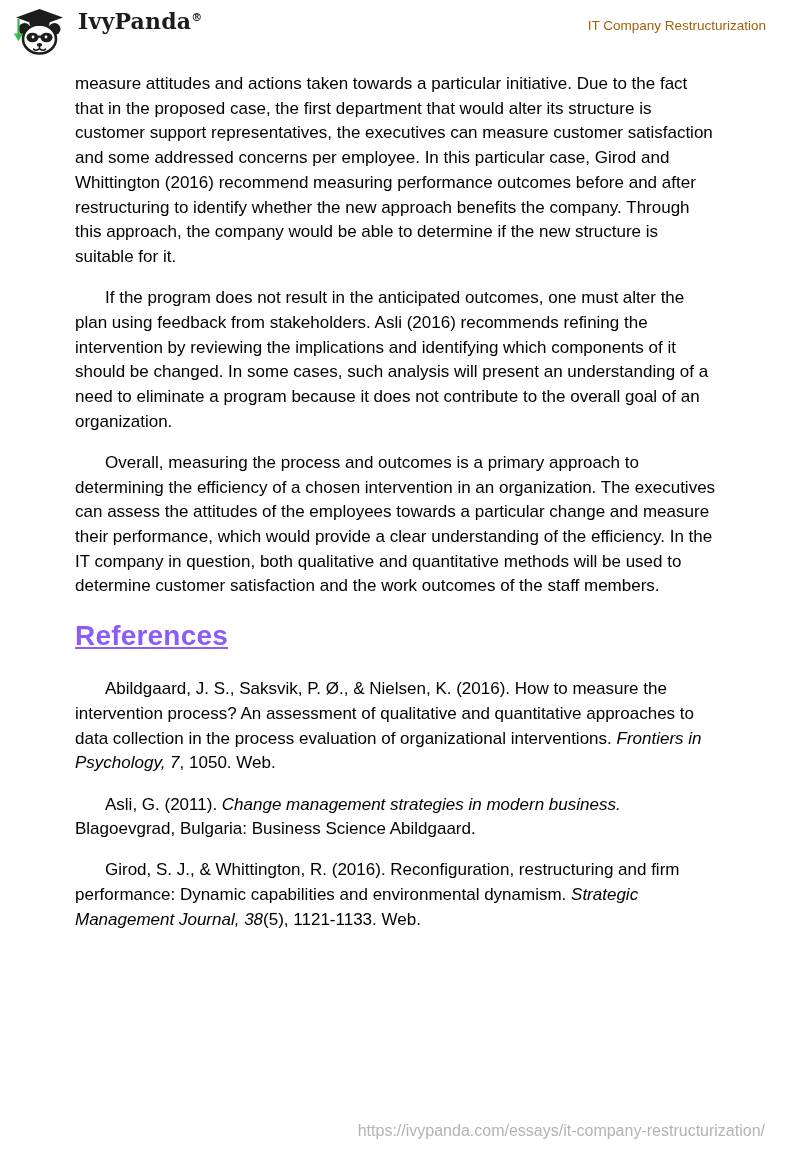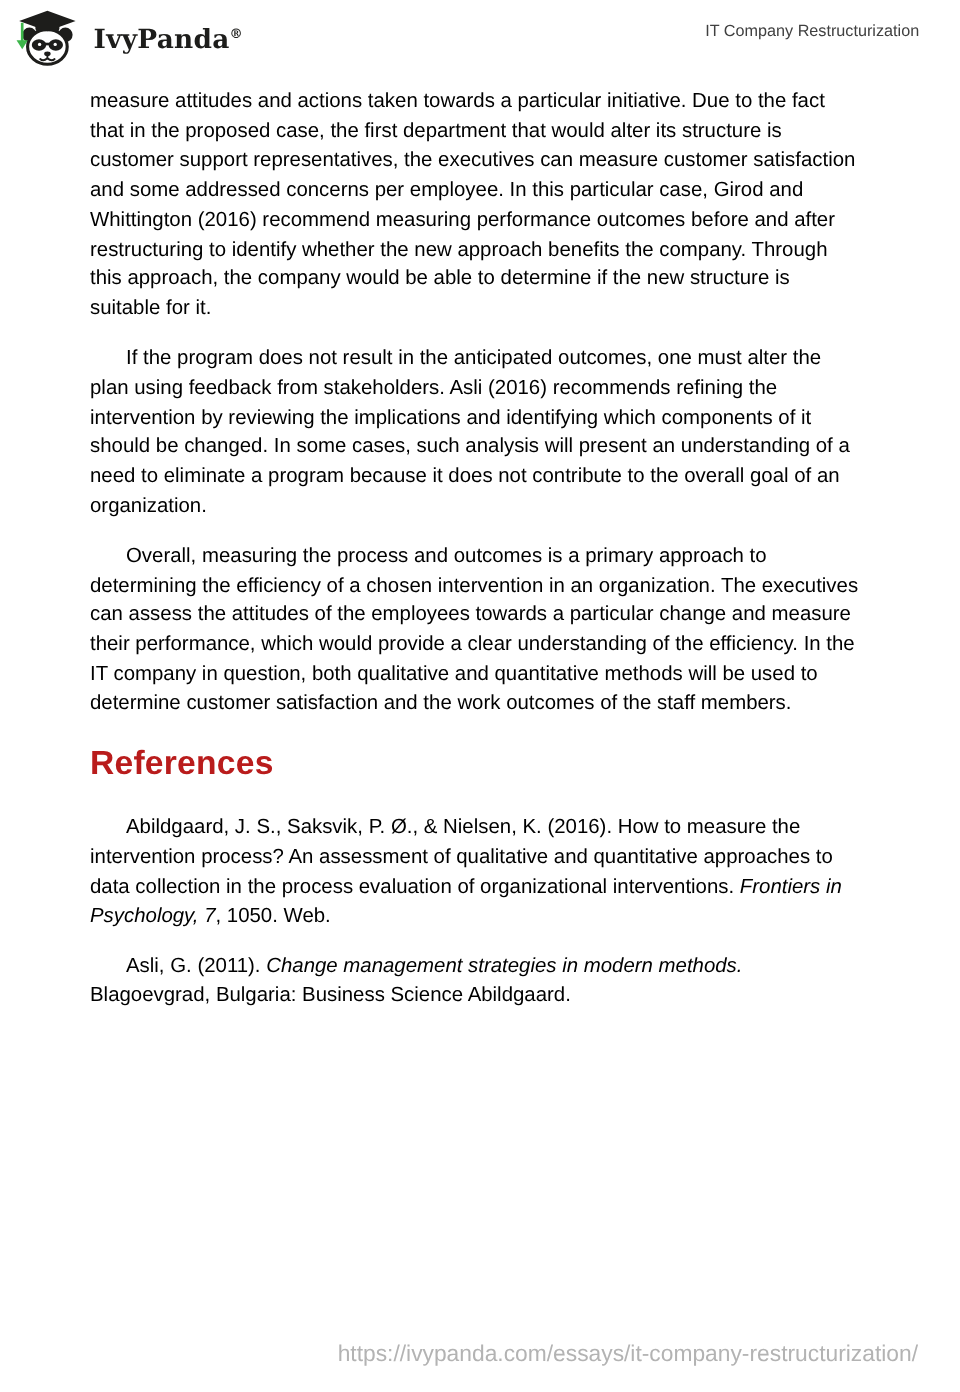--- a/index.html
+++ b/index.html
@@ -11,61 +11,62 @@
     color: #2d2d2d;
     overflow: hidden;
   }
   .page-header {
     display: flex;
     justify-content: space-between;
     align-items: flex-start;
     padding: 8px 34px 0 12px;
     height: 58px;
   }
-  .brand { display: flex; align-items: center; }
+  .brand { display: flex; }
   .logo-wrap { width: 52px; height: 50px; display: inline-block; }
   .brand-text {
     font-family: "DejaVu Serif", "Liberation Serif", serif;
     font-weight: bold;
     font-size: 22px;
     color: #1d1d1b;
     margin-left: 14px;
     letter-spacing: 0.2px;
   }
   .brand-text sup { font-size: 11px; vertical-align: super; }
   .doc-title {
     font-size: 13.5px;
-    color: #404040;
+    color: #a16207;
     margin-top: 10px;
   }
   main {
     width: 644px;
     margin: 14px 0 0 75px;
   }
   .para {
     font-size: 17px;
     line-height: 24.7px;
     margin-bottom: 16.5px;
     color: #000000;
   }
   .para.indent { text-indent: 30px; }
   .italic { font-style: italic; }
   h1.refs-heading {
     font-size: 28px;
     font-weight: bold;
-    color: #b91c1c;
+    color: #8b5cf6;
     line-height: 1.15;
     margin: 21px 0 25px 0;
     letter-spacing: 0.2px;
+    text-decoration: underline;
   }
   .page-footer {
     position: absolute;
     right: 35px;
     bottom: 20px;
-    font-size: 19px;
+    font-size: 16px;
     color: #b3b3b3;
   }
 </style>
 </head>
 <body>
 
 <header class="page-header">
   <div class="brand">
     <span class="logo-wrap">
       <svg width="52" height="50" viewBox="0 0 52 50" xmlns="http://www.w3.org/2000/svg">
@@ -98,19 +99,20 @@
 
 <main>
   <div id="paragraphs">
       <p class="para">measure attitudes and actions taken towards a particular initiative. Due to the fact that in the proposed case, the first department that would alter its structure is customer support representatives, the executives can measure customer satisfaction and some addressed concerns per employee. In this particular case, Girod and Whittington (2016) recommend measuring performance outcomes before and after restructuring to identify whether the new approach benefits the company. Through this approach, the company would be able to determine if the new structure is suitable for it.</p>
       <p class="para indent">If the program does not result in the anticipated outcomes, one must alter the plan using feedback from stakeholders. Asli (2016) recommends refining the intervention by reviewing the implications and identifying which components of it should be changed. In some cases, such analysis will present an understanding of a need to eliminate a program because it does not contribute to the overall goal of an organization.</p>
       <p class="para indent">Overall, measuring the process and outcomes is a primary approach to determining the efficiency of a chosen intervention in an organization. The executives can assess the attitudes of the employees towards a particular change and measure their performance, which would provide a clear understanding of the efficiency. In the IT company in question, both qualitative and quantitative methods will be used to determine customer satisfaction and the work outcomes of the staff members.</p>
     </div>
   <h1 class="refs-heading">References</h1>
   <div id="references">
       <p class="para indent"><span>Abildgaard, J. S., Saksvik, P. Ø., &amp; Nielsen, K. (2016). How to measure the intervention process? An assessment of qualitative and quantitative approaches to data collection in the process evaluation of organizational interventions. </span><span class="italic">Frontiers in Psychology, 7</span><span>, 1050. Web.</span></p>
-      <p class="para indent"><span>Asli, G. (2011). </span><span class="italic">Change management strategies in modern methods.</span><span> Blagoevgrad, Bulgaria: Business Science Abildgaard.</span></p>
+      <p class="para indent"><span>Asli, G. (2011). </span><span class="italic">Change management strategies in modern business.</span><span> Blagoevgrad, Bulgaria: Business Science Abildgaard.</span></p>
+      <p class="para indent"><span>Girod, S. J., &amp; Whittington, R. (2016). Reconfiguration, restructuring and firm performance: Dynamic capabilities and environmental dynamism. </span><span class="italic">Strategic Management Journal, 38</span><span>(5), 1121-1133. Web.</span></p>
     </div>
 </main>
 
 <footer class="page-footer">
   <span>https://ivypanda.com/essays/it-company-restructurization/</span>
 </footer>
 
 </body></html>

